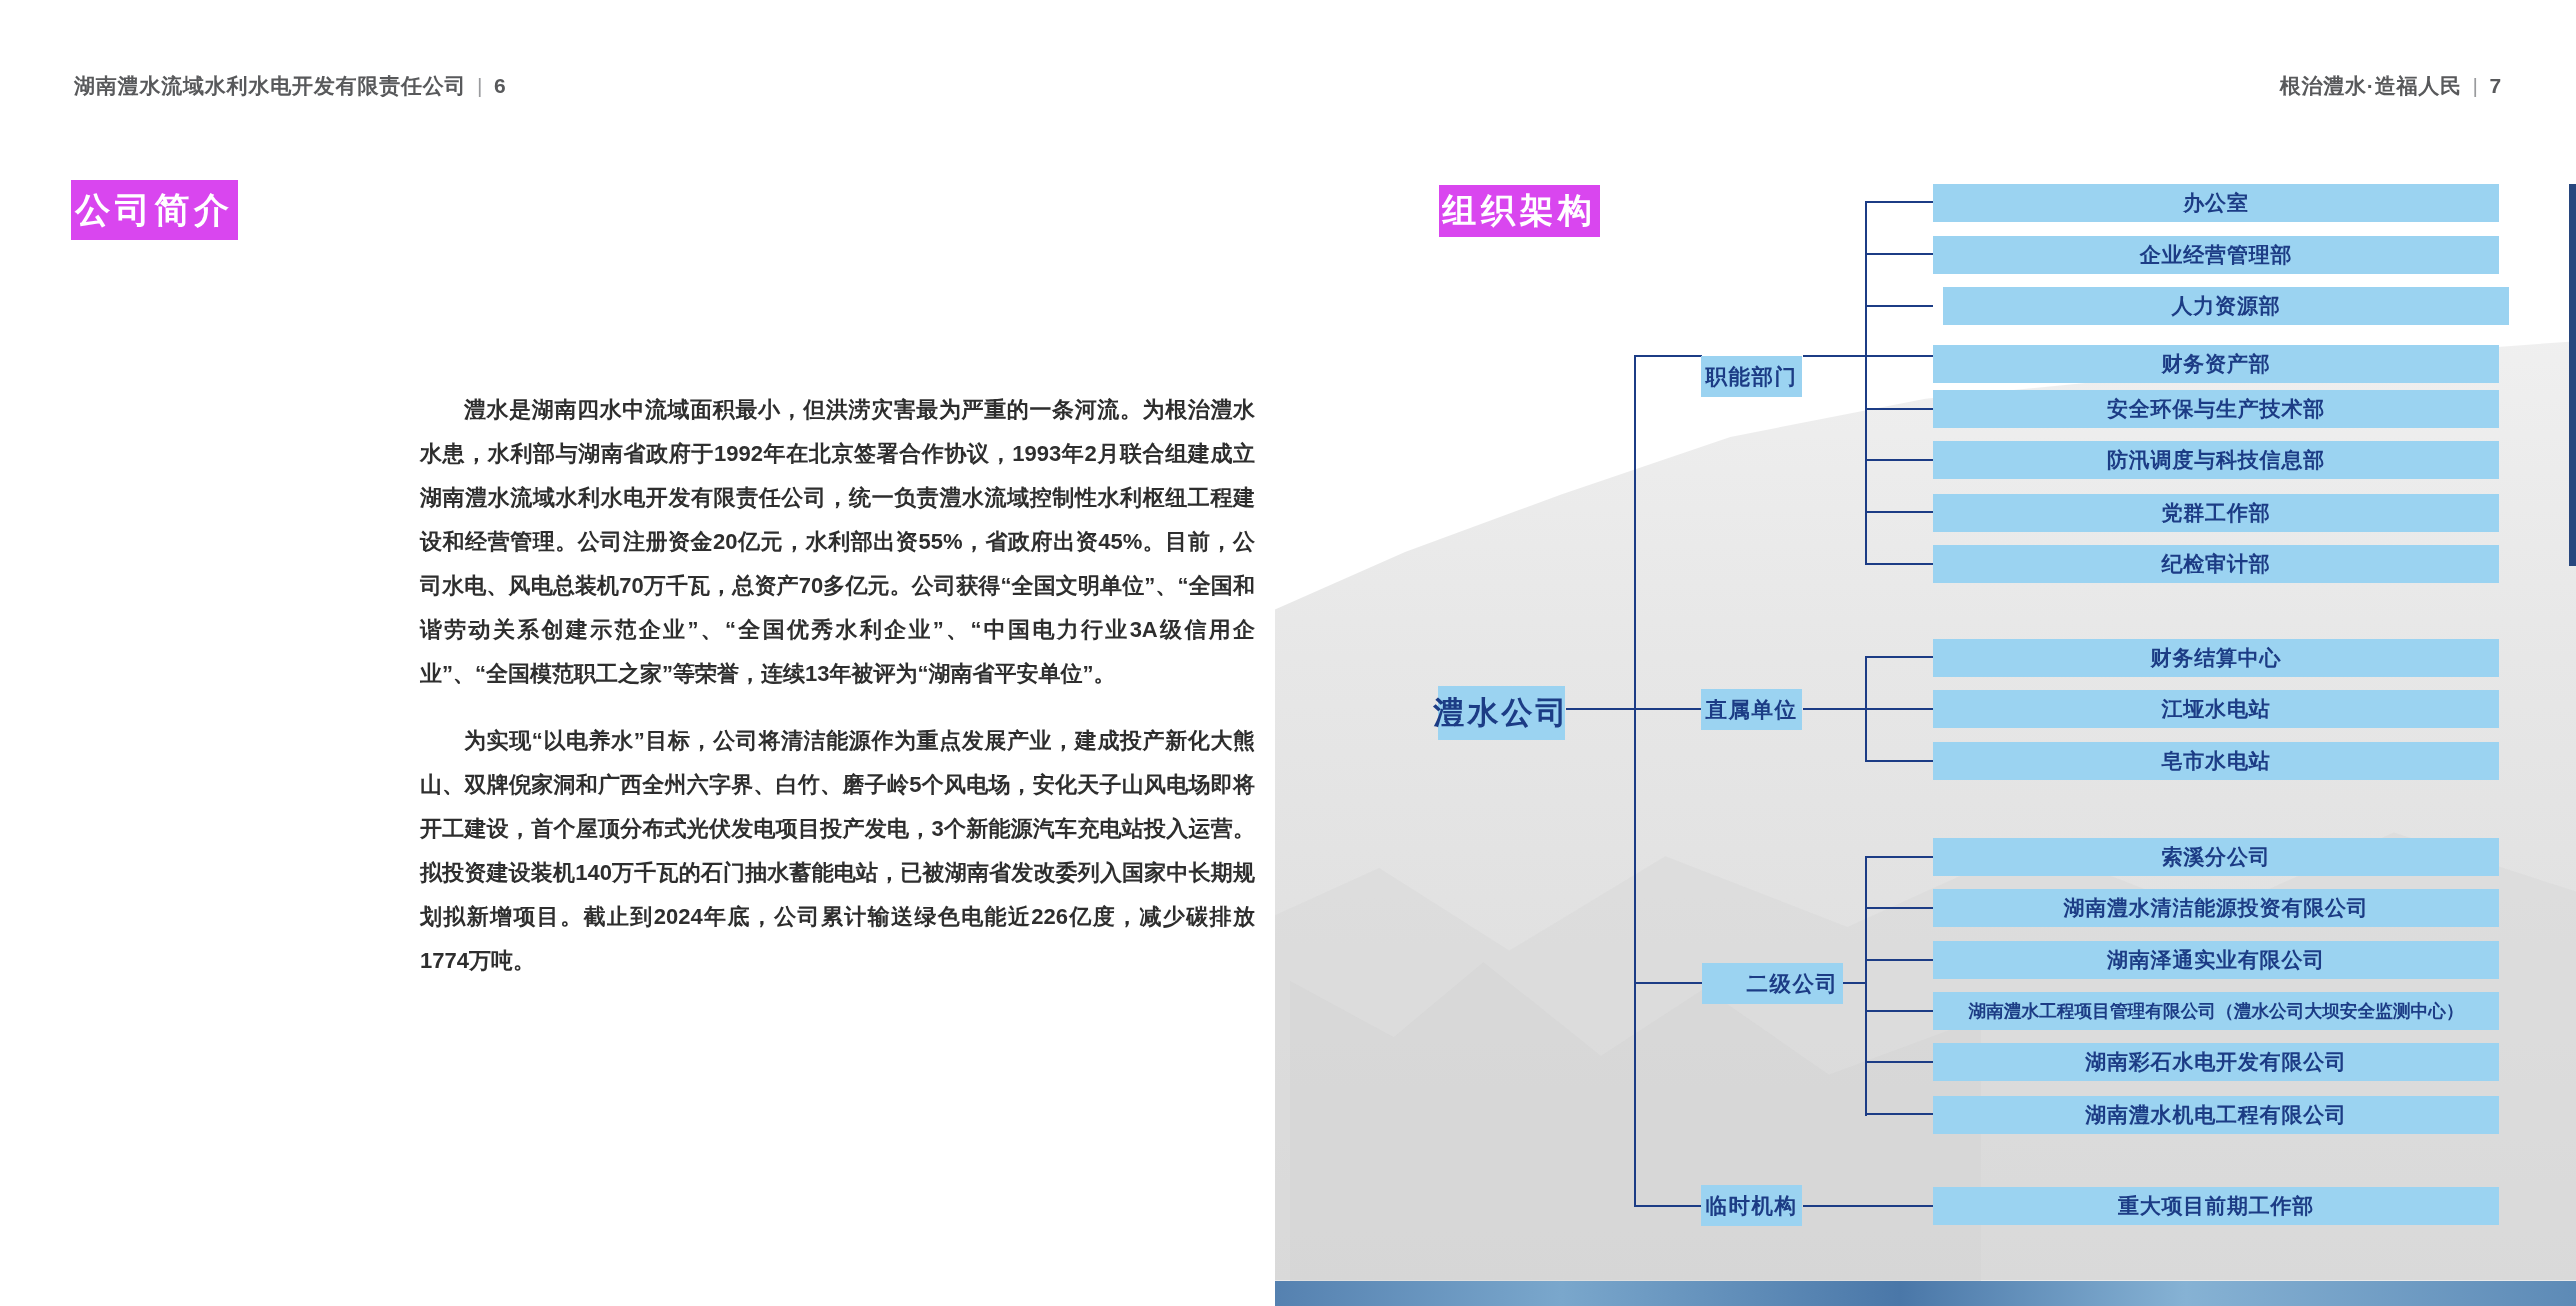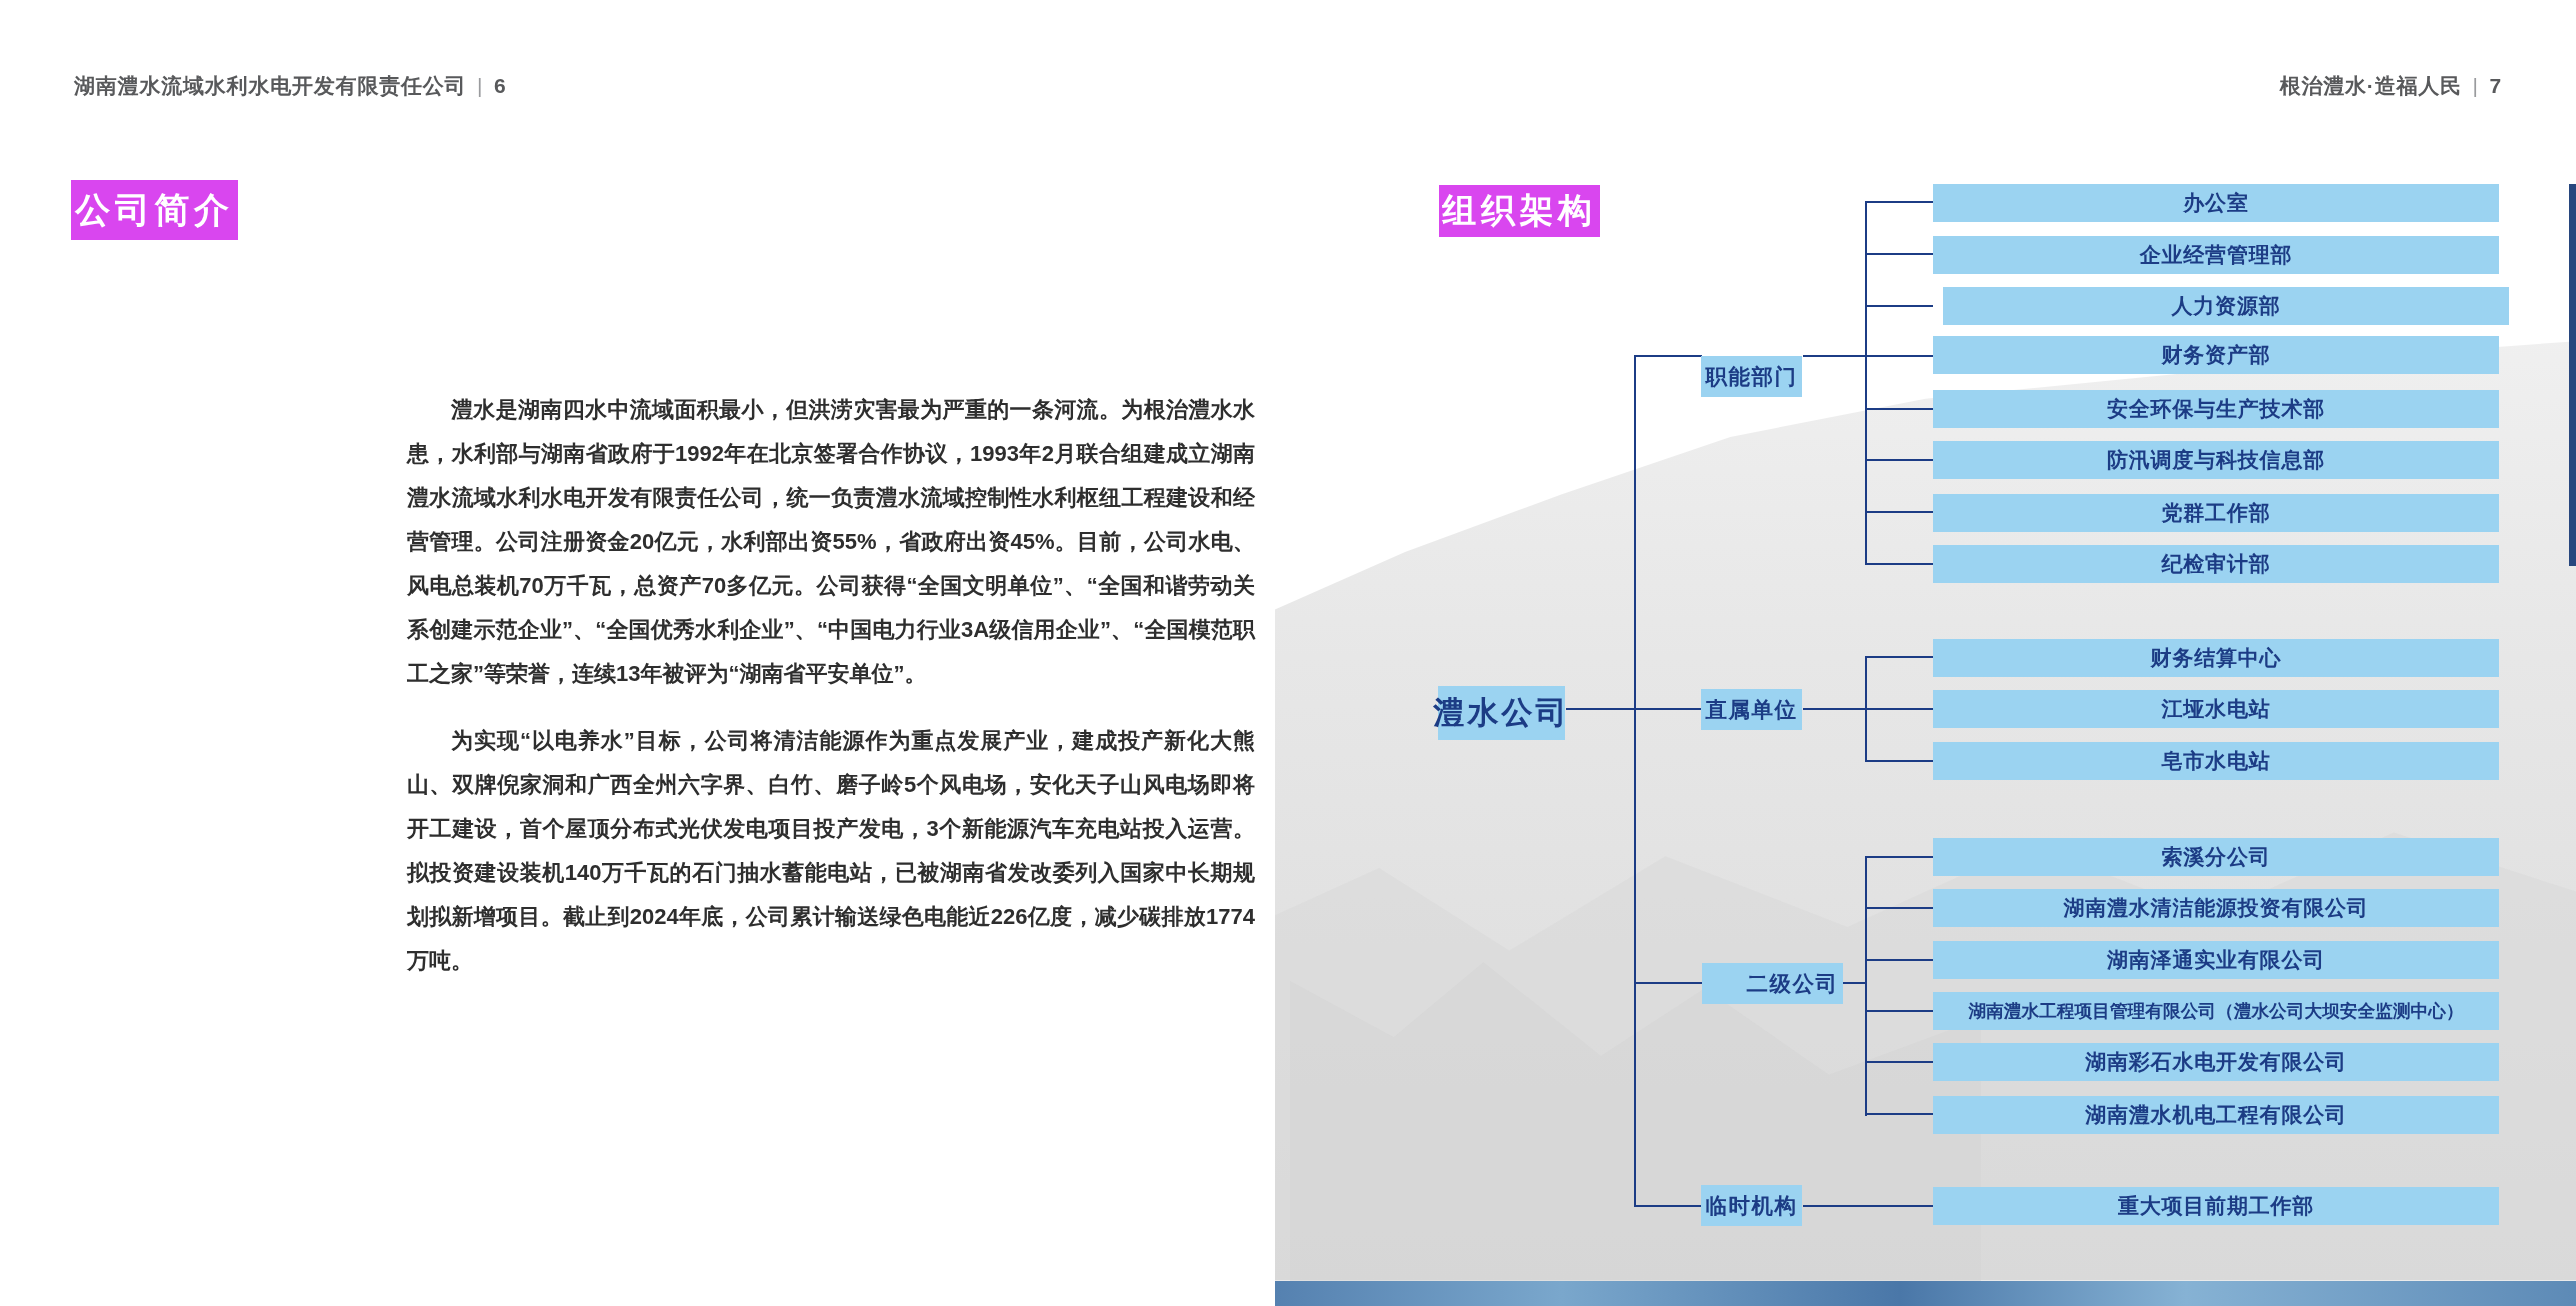--- a/index.html
+++ b/index.html
@@ -19,21 +19,21 @@
     display:flex;align-items:center;justify-content:center;
     letter-spacing:4.6px;
     font-family:Liberation Serif, serif;
   }
 
   
   .body-copy{
     width:848px;font-size:22px;line-height:44px;color:#2e2e2e;
     text-align:justify;font-weight:600;
   }
-  .body-copy p{margin:0 0 23px 0;text-indent:2em;}
+  .body-copy p{margin:0 0 23px 13px;text-indent:2em;}
 
   
   .wm1{
     left:1275px;top:322px;width:1301px;height:958px;
     background:linear-gradient(180deg,#f0f0f0 0%,#e7e7e7 35%,#e0e0e0 70%,#dadada 100%);
     clip-path:polygon(0 30%,10% 24%,22% 18%,35% 12%,50% 8%,65% 6%,80% 4%,100% 2%,100% 100%,0 100%);
   }
   .wm2{
     left:1275px;top:691px;width:1301px;height:590px;
     background:#d9d9d9;opacity:.55;
@@ -127,21 +127,21 @@
 <div class="abs node root" style="left:1438px;top:686px;width:127px;height:54px;">澧水公司</div>
 
 <div class="abs node mid" style="left:1701px;top:356px;width:101px;height:41px;">职能部门</div>
 <div class="abs node mid" style="left:1701px;top:689px;width:101px;height:41px;">直属单位</div>
 <div class="abs node mid" style="left:1702px;top:963px;width:101px;height:41px;padding-left:40px;">二级公司</div>
 <div class="abs node mid" style="left:1701px;top:1185px;width:101px;height:41px;">临时机构</div>
 
 <div class="abs node leaf" style="left:1933px;top:184px;width:566px;height:38px;">办公室</div>
 <div class="abs node leaf" style="left:1933px;top:236px;width:566px;height:38px;">企业经营管理部</div>
 <div class="abs node leaf" style="left:1933px;top:287px;width:566px;height:38px;margin-left:10px;">人力资源部</div>
-<div class="abs node leaf" style="left:1933px;top:336px;width:566px;height:38px;">财务资产部</div>
+<div class="abs node leaf" style="left:1933px;top:345px;width:566px;height:38px;">财务资产部</div>
 <div class="abs node leaf" style="left:1933px;top:390px;width:566px;height:38px;">安全环保与生产技术部</div>
 <div class="abs node leaf" style="left:1933px;top:441px;width:566px;height:38px;">防汛调度与科技信息部</div>
 <div class="abs node leaf" style="left:1933px;top:494px;width:566px;height:38px;">党群工作部</div>
 <div class="abs node leaf" style="left:1933px;top:545px;width:566px;height:38px;">纪检审计部</div>
 
 <div class="abs node leaf" style="left:1933px;top:639px;width:566px;height:38px;">财务结算中心</div>
 <div class="abs node leaf" style="left:1933px;top:690px;width:566px;height:38px;">江垭水电站</div>
 <div class="abs node leaf" style="left:1933px;top:742px;width:566px;height:38px;">皂市水电站</div>
 
 <div class="abs node leaf" style="left:1933px;top:838px;width:566px;height:38px;">索溪分公司</div>

